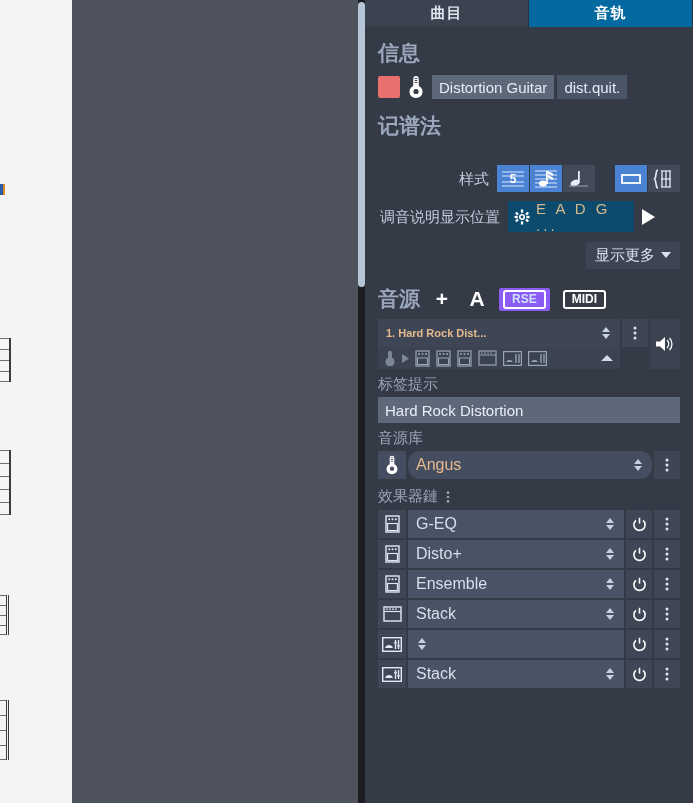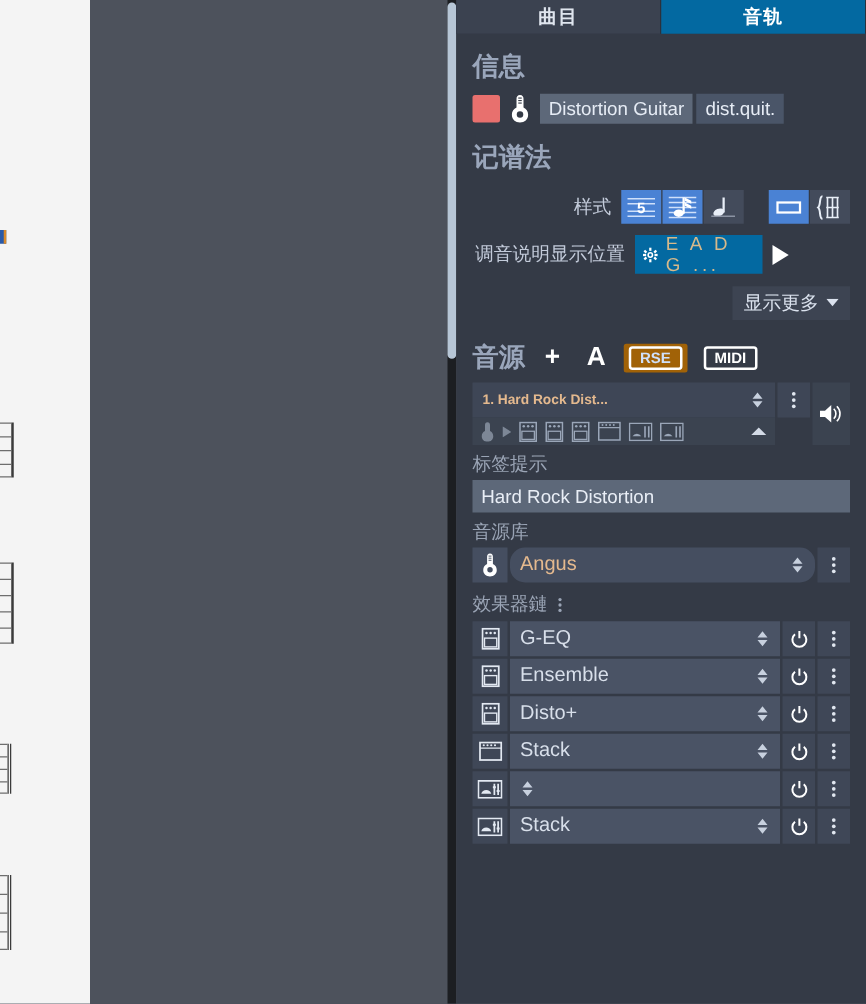--- a/index.html
+++ b/index.html
@@ -72,40 +72,40 @@
   .guitar-ico {
     width: 26px; height: 26px; display: flex; align-items: center; justify-content: center;
   }
   .pill {
     height: 24px; display: flex; align-items: center; padding: 0 7px;
     background: #5d6879; color: #e6ecf5; font-size: 15px;
   }
   .pill.sub { background: #4a5568; }
 
   
-  .row { display: flex; align-items: center; padding: 0 13px; margin-top: 5px; }
+  .row { display: flex; align-items: center; padding: 0 13px; margin-top: 18px; }
   .row-label {
     font-size: 15px; color: #c3cbda; text-align: right;
     line-height: 20px;
   }
   .lbl-style { width: 150px; padding-right: 8px; }
   .lbl-tune { width: 130px; padding-right: 8px; }
 
   .btn-grp { display: flex; gap: 1px; }
   .tgl {
     width: 32px; height: 27px; background: #3f4characters;
     display: flex; align-items: center; justify-content: center;
   }
   .tgl { background: #434b5b; }
   .tgl.on { background: #4a82d4; }
 
   .tuner-box {
     display: flex; align-items: center; height: 31px;
-    background: #0369a1; padding: 0 6px; gap: 6px;
-    width: 102px;
+    background: #0c4a6e; padding: 0 6px; gap: 6px;
+    width: 126px;
   }
   .tuner-txt { font-size: 15px; color: #d7b98a; letter-spacing: 3px; }
   .play-tri {
     width: 28px; height: 31px; display: flex; align-items: center; justify-content: center;
   }
 
   .showmore-wrap { display: flex; justify-content: flex-end; padding: 10px 13px 0 0; }
   .showmore {
     display: flex; align-items: center; gap: 6px;
     background: #3d4452; padding: 4px 9px;
@@ -118,21 +118,21 @@
     padding: 16px 0 6px 13px;
   }
   .src-head .section-title { padding: 0; }
   .ico-btn {
     width: 26px; height: 26px; display: flex; align-items: center; justify-content: center;
     color: #ffffff; font-size: 21px; font-weight: bold;
   }
   .chip {
     padding: 2px 4px; border-radius: 2px; display: flex; align-items: center;
   }
-  .chip.blue { background: #a16207; }
+  .chip.blue { background: #8b5cf6; }
   .chip-inner {
     border: 2px solid #ffffff; border-radius: 3px;
     padding: 0px 7px; font-size: 12px; font-weight: bold;
     line-height: 15px;
   }
   .chip.blue .chip-inner { color: #cfe0fa; }
   .chip.dark .chip-inner { color: #ffffff; }
 
   
   .preset-wrap { display: flex; align-items: stretch; margin: 0 13px; gap: 2px; }
@@ -538,21 +538,21 @@
           <div class="fx-ico">
             <svg width="15" height="18" viewBox="0 0 15 18">
               <rect x="1" y="1" width="13" height="16" fill="none" stroke="#e3e9f2" stroke-width="1.4"></rect>
               <rect x="2.6" y="8.5" width="9.8" height="7" fill="none" stroke="#e3e9f2" stroke-width="1.1"></rect>
               <circle cx="4.2" cy="4.3" r="1" fill="#e3e9f2"></circle>
               <circle cx="7.5" cy="4.3" r="1" fill="#e3e9f2"></circle>
               <circle cx="10.8" cy="4.3" r="1" fill="#e3e9f2"></circle>
             </svg>
           </div>
           <div class="fx-sel">
-            <span class="txt">Ensemble</span>
+            <span class="txt">Disto+</span>
             <svg width="12" height="16" viewBox="0 0 12 16">
               <path d="M6 2 L10 7 L2 7 Z M6 14 L10 9 L2 9 Z" fill="#c7d0de"></path>
             </svg>
           </div>
           <div class="fx-pwr">
             <svg width="15" height="15" viewBox="0 0 15 15">
               <path d="M4 3.4 A5.6 5.6 0 1 0 11 3.4" fill="none" stroke="#ffffff" stroke-width="1.6"></path>
               <line x1="7.5" y1="0.8" x2="7.5" y2="6.6" stroke="#ffffff" stroke-width="1.6"></line>
             </svg>
           </div>
@@ -568,21 +568,21 @@
           <div class="fx-ico">
             <svg width="15" height="18" viewBox="0 0 15 18">
               <rect x="1" y="1" width="13" height="16" fill="none" stroke="#e3e9f2" stroke-width="1.4"></rect>
               <rect x="2.6" y="8.5" width="9.8" height="7" fill="none" stroke="#e3e9f2" stroke-width="1.1"></rect>
               <circle cx="4.2" cy="4.3" r="1" fill="#e3e9f2"></circle>
               <circle cx="7.5" cy="4.3" r="1" fill="#e3e9f2"></circle>
               <circle cx="10.8" cy="4.3" r="1" fill="#e3e9f2"></circle>
             </svg>
           </div>
           <div class="fx-sel">
-            <span class="txt">Disto+</span>
+            <span class="txt">Ensemble</span>
             <svg width="12" height="16" viewBox="0 0 12 16">
               <path d="M6 2 L10 7 L2 7 Z M6 14 L10 9 L2 9 Z" fill="#c7d0de"></path>
             </svg>
           </div>
           <div class="fx-pwr">
             <svg width="15" height="15" viewBox="0 0 15 15">
               <path d="M4 3.4 A5.6 5.6 0 1 0 11 3.4" fill="none" stroke="#ffffff" stroke-width="1.6"></path>
               <line x1="7.5" y1="0.8" x2="7.5" y2="6.6" stroke="#ffffff" stroke-width="1.6"></line>
             </svg>
           </div>

